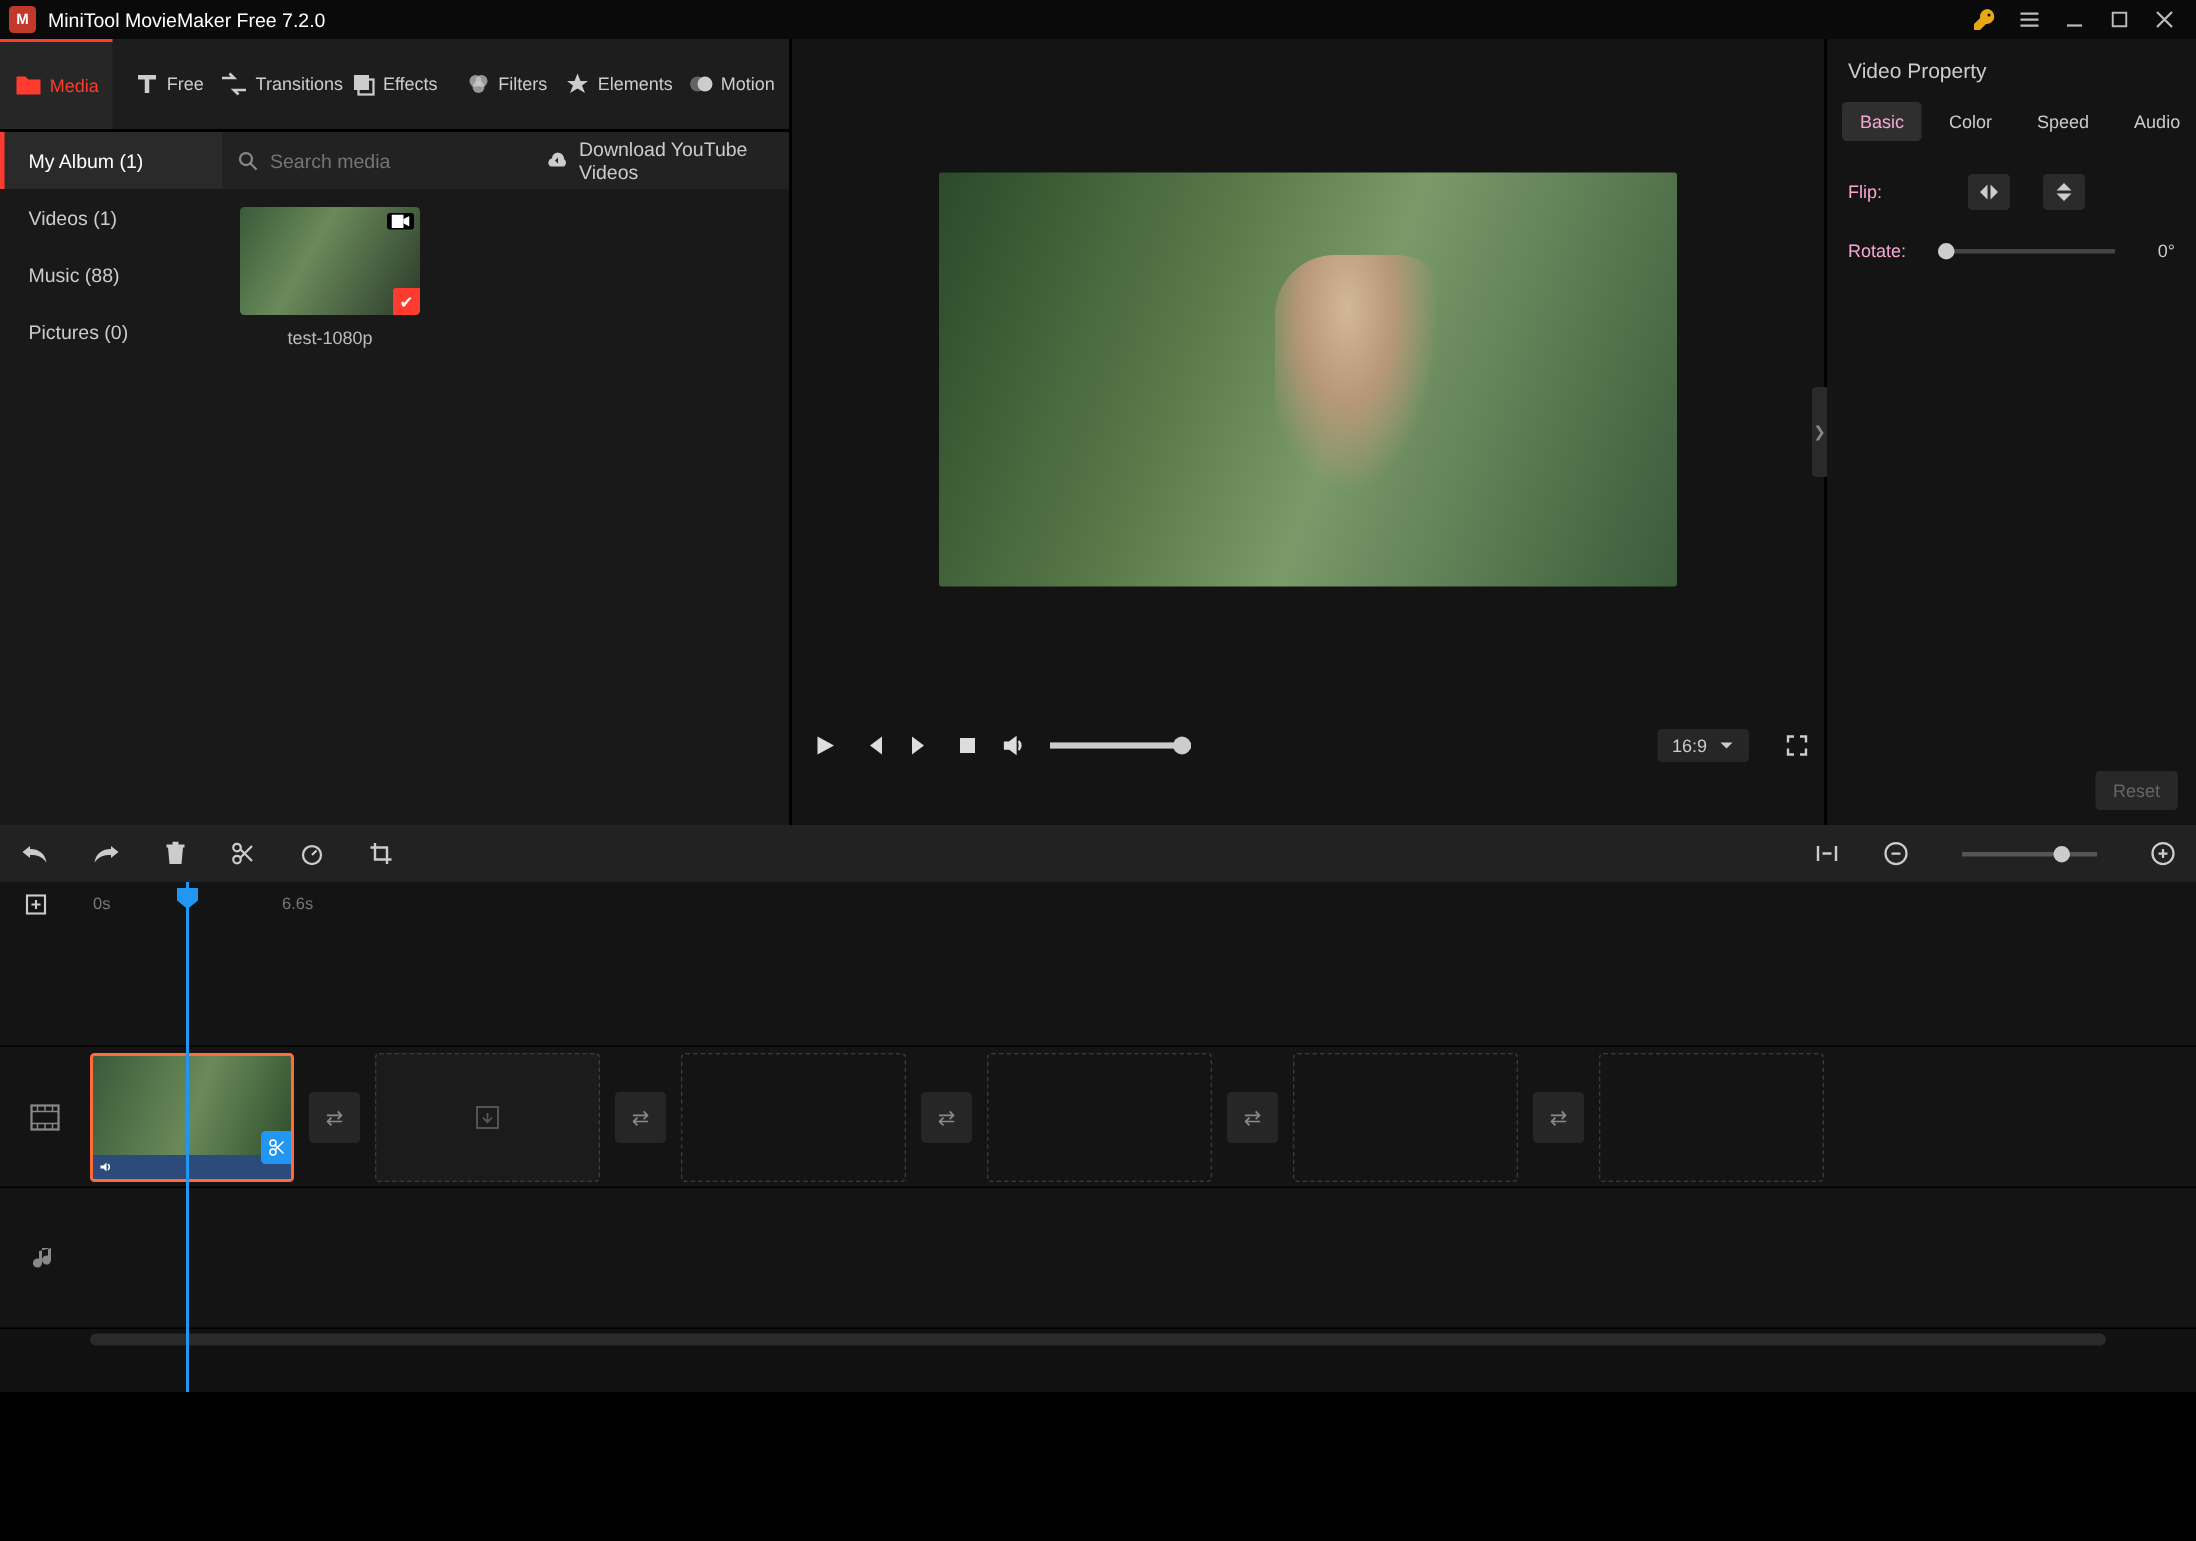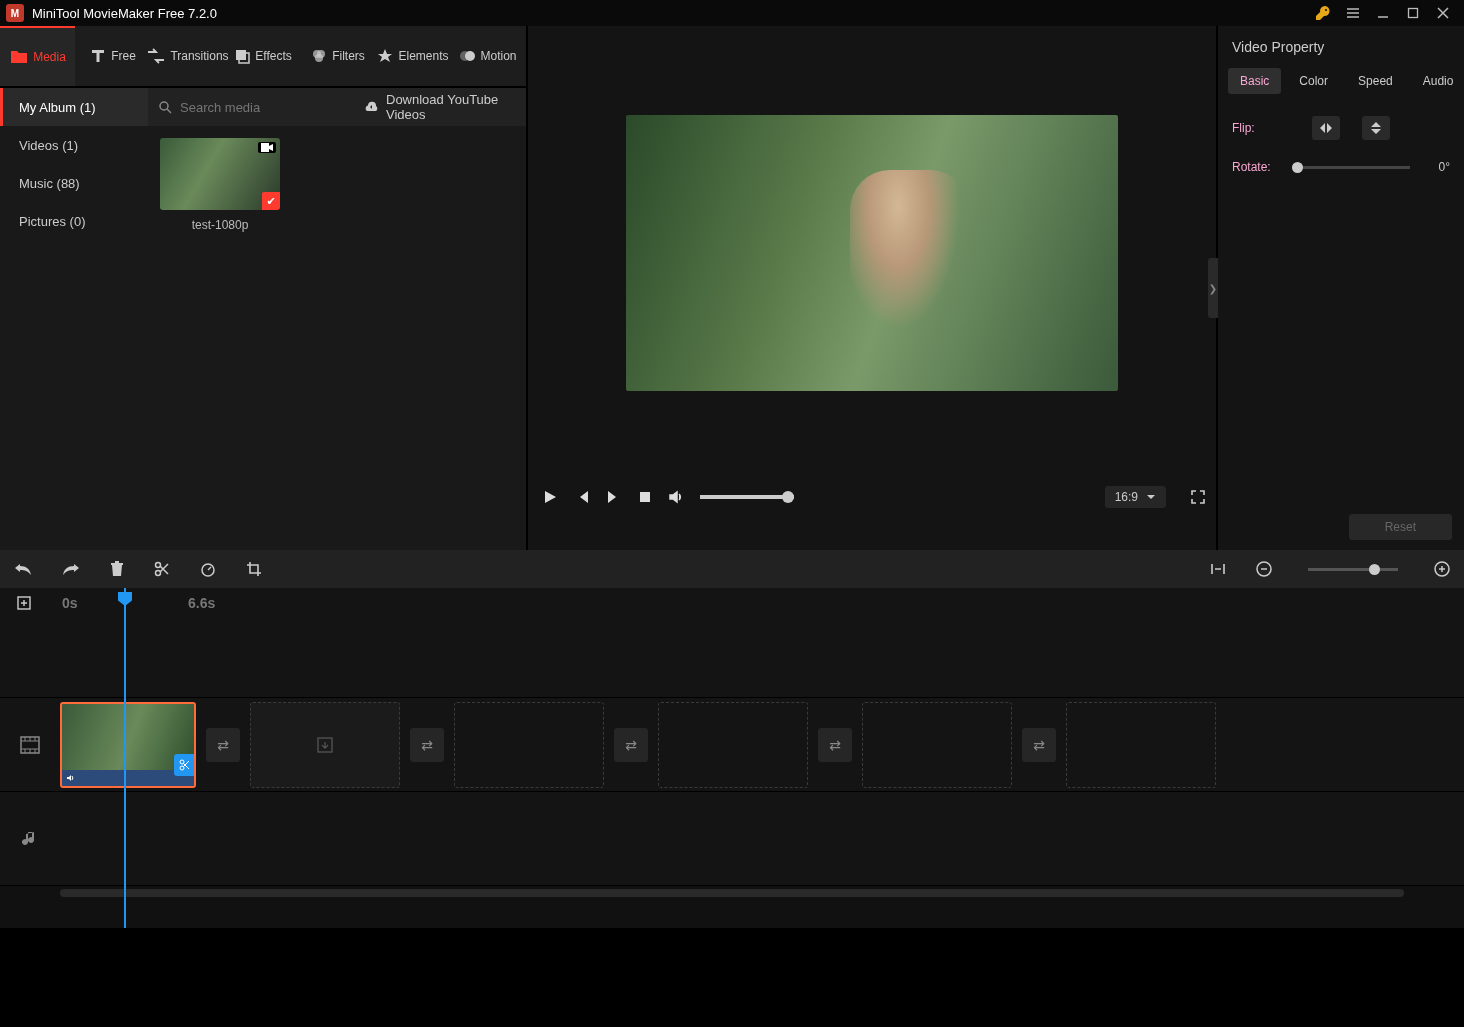--- a/index.html
+++ b/index.html
@@ -69,35 +69,35 @@
 
 .rp-header { height: 42px; display: flex; align-items: center; padding: 0 14px; font-size: 14px; color: #ccc; }
 .rp-tabs { display: flex; gap: 6px; padding: 0 10px 12px 10px; }
 .rp-tab { padding: 6px 12px; border-radius: 3px; cursor: pointer; font-size: 12px; color: #ccc; }
 .rp-tab.active { background: #2f2f2f; color: #f9a8d4; }
 .rp-row { display: flex; align-items: center; padding: 10px 14px; gap: 10px; font-size: 12px; }
 .rp-row .lbl { width: 50px; color: #f9a8d4; }
 .flipbtn { width: 28px; height: 24px; background: #2a2a2a; border-radius: 3px; display: flex; align-items: center; justify-content: center; cursor: pointer; font-size: 11px; margin-left: 20px; }
 .rot-slider { flex: 1; height: 3px; background: #444; position: relative; cursor: pointer; }
 .rot-thumb { position: absolute; left: 0; top: -4px; width: 11px; height: 11px; background: #ccc; border-radius: 50%; }
-.reset-btn { position: absolute; bottom: 10px; right: 12px; padding: 6px 36px; background: #282828; color: #666; border-radius: 3px; font-size: 12px; cursor: pointer; }
+.reset-btn { position: absolute; bottom: 10px; right: 12px; padding: 6px 12px; background: #282828; color: #666; border-radius: 3px; font-size: 12px; cursor: pointer; }
 .expand-handle { position: absolute; left: -10px; top: 50%; transform: translateY(-50%); width: 10px; height: 60px; background: #2a2a2a; display: flex; align-items: center; justify-content: center; cursor: pointer; border-radius: 3px 0 0 3px; color: #888; font-size: 10px; }
 
 
 .tl-toolbar { height: 38px; background: #222; display: flex; align-items: center; padding: 0 14px; gap: 30px; }
 .tlbtn { color: #ccc; cursor: pointer; font-size: 15px; }
 .tl-toolbar .spacer { flex: 1; }
 .zoom-slider { width: 90px; height: 3px; background: #555; position: relative; cursor: pointer; margin: 0 6px; }
 .zoom-thumb { position: absolute; right: 20%; top: -4px; width: 11px; height: 11px; background: #ccc; border-radius: 50%; }
 
 
 .timeline { height: 340px; background: #111; display: flex; flex-direction: column; position: relative; }
 .tl-ruler { height: 30px; background: #141414; display: flex; align-items: center; padding-left: 16px; gap: 20px; position: relative; }
 .addtrack { width: 20px; color: #ccc; cursor: pointer; position: relative; }
-.tick { color: #777; font-size: 14px; position: absolute; font-weight: bold; }
+.tick { color: #777; font-size: 11px; position: absolute; }
 .playhead { position: absolute; top: 0; bottom: 0; width: 2px; background: #2196f3; left: 124px; z-index: 5; }
 .playhead::before { content: ""; position: absolute; top: 4px; left: -6px; width: 14px; height: 14px; background: #2196f3; clip-path: polygon(0 0, 100% 0, 100% 60%, 50% 100%, 0 60%); }
 .track { height: 94px; background: #141414; border-bottom: 1px solid #000; display: flex; align-items: center; }
 .track.short { height: 80px; }
 .track-head { width: 60px; display: flex; align-items: center; justify-content: center; color: #888; font-size: 16px; }
 .track-body { flex: 1; height: 100%; display: flex; align-items: center; gap: 10px; padding-right: 10px; position: relative; }
 .clip { height: 86px; border: 2px solid #ff6b3b; border-radius: 3px; position: relative; background: linear-gradient(110deg, #3a5a3a, #6a8a5a 50%, #2a4a2a); cursor: pointer; overflow: hidden; }
 .clip-footer { position: absolute; bottom: 0; left: 0; right: 0; height: 16px; background: #2c4a7a; display: flex; align-items: center; padding: 0 4px; }
 .clip-footer .snd { color: #fff; font-size: 10px; }
 .clip-cut { position: absolute; bottom: 10px; right: -2px; width: 22px; height: 22px; background: #2196f3; border-radius: 3px; display: flex; align-items: center; justify-content: center; color: #fff; font-size: 12px; }

